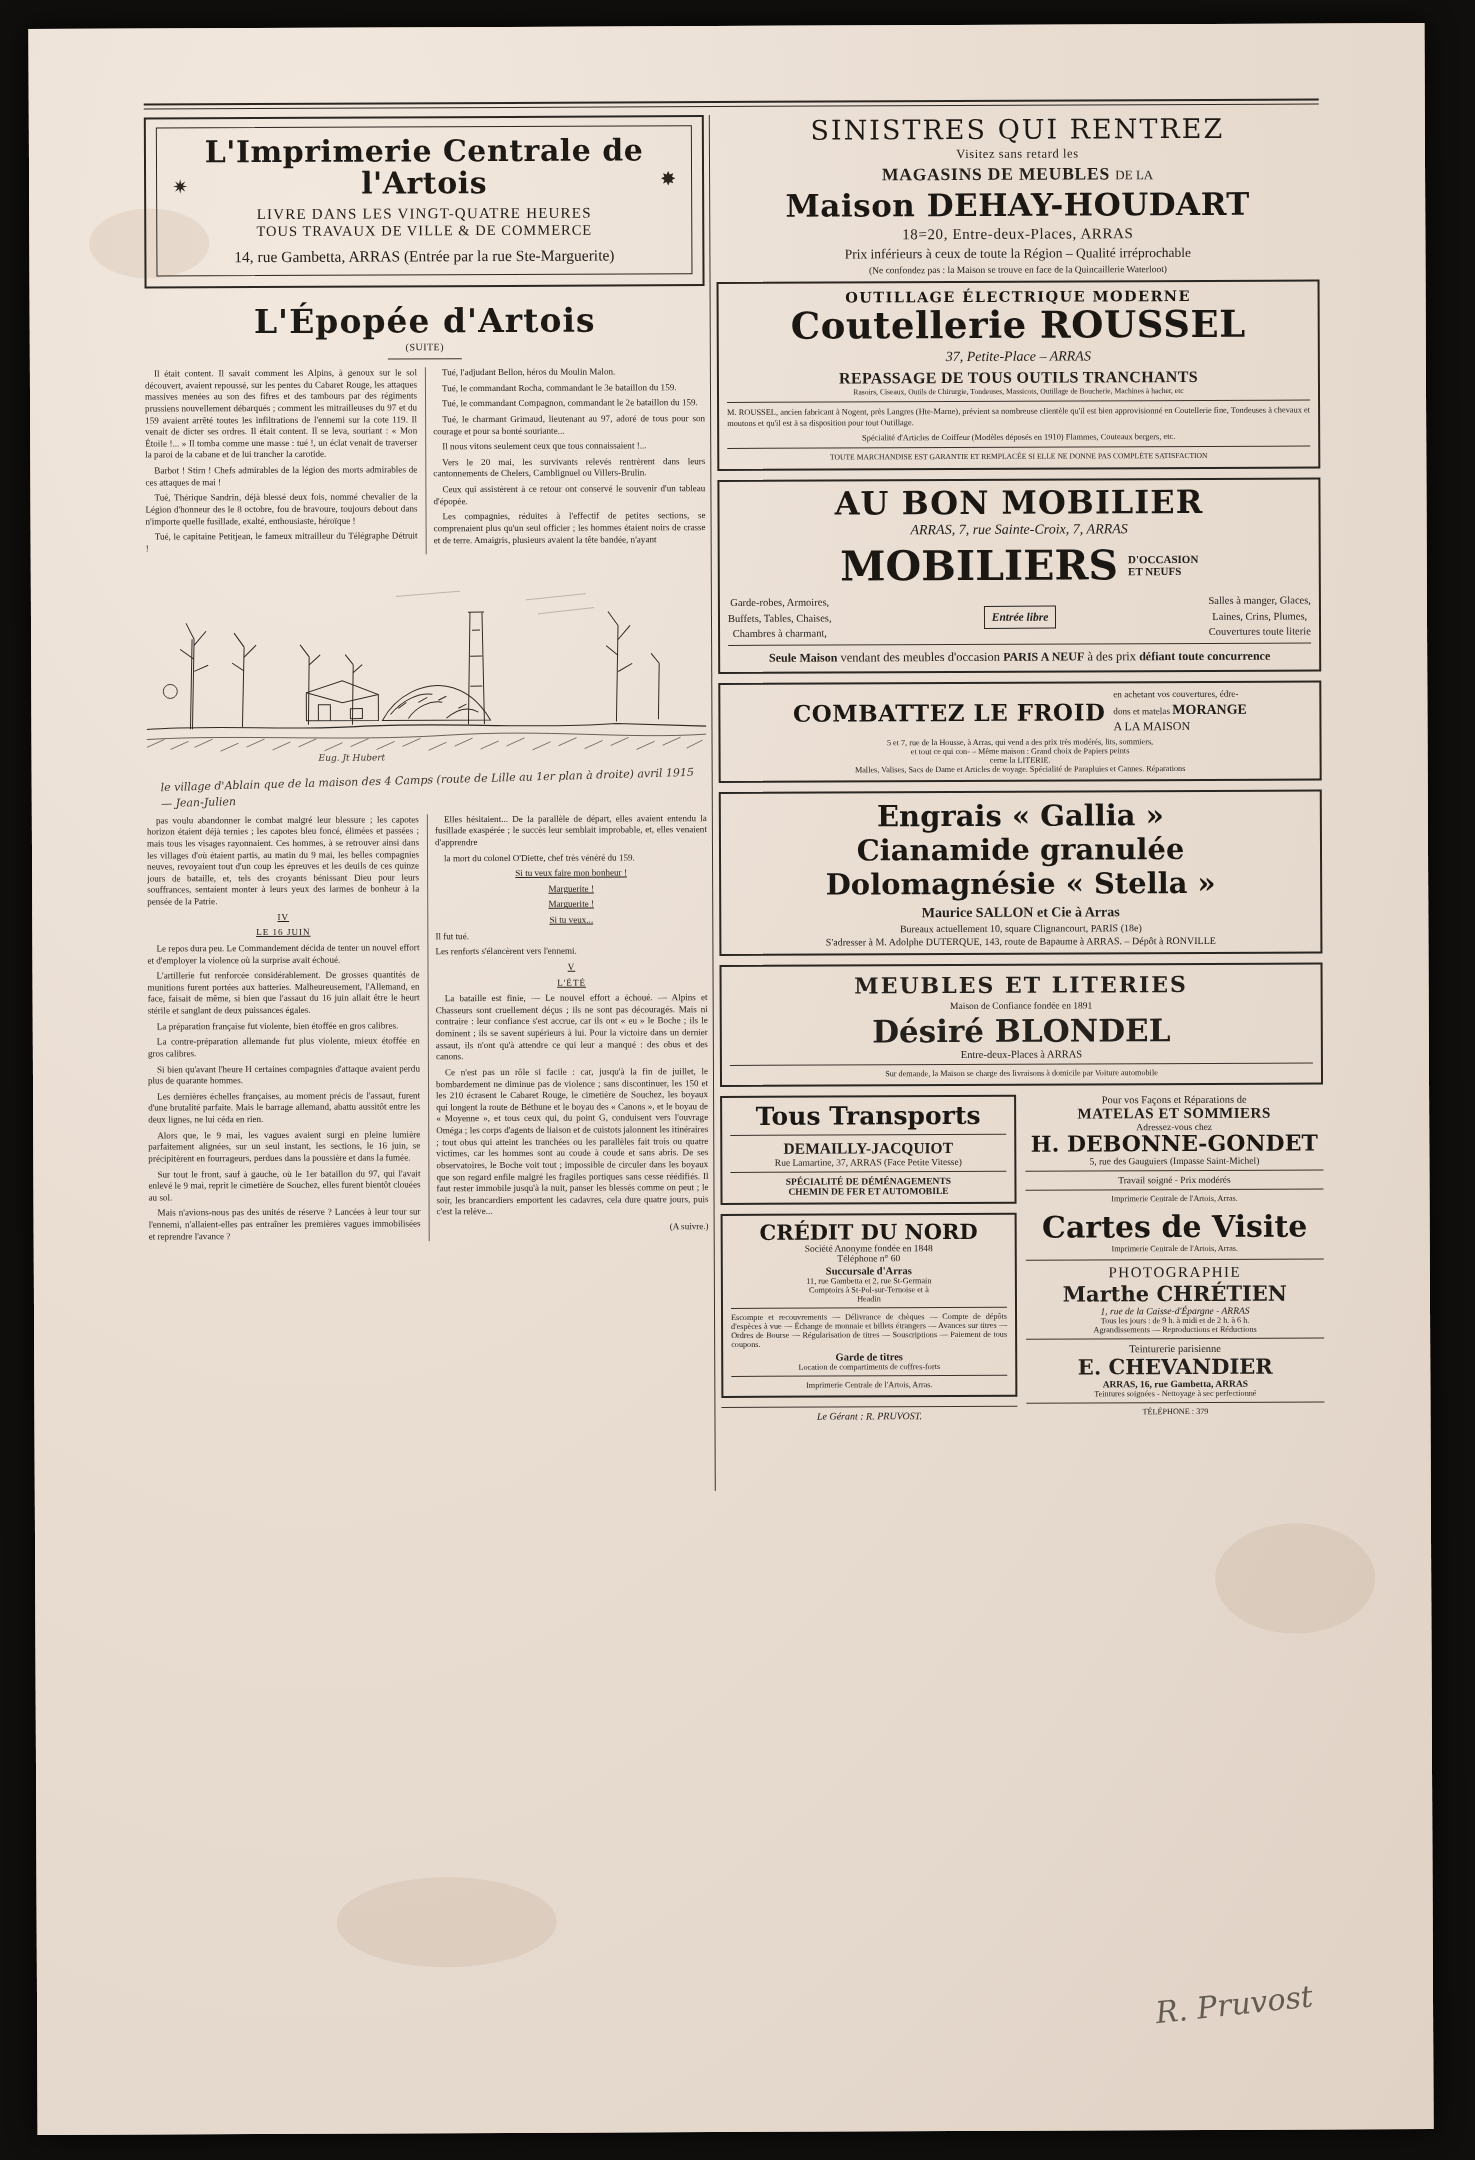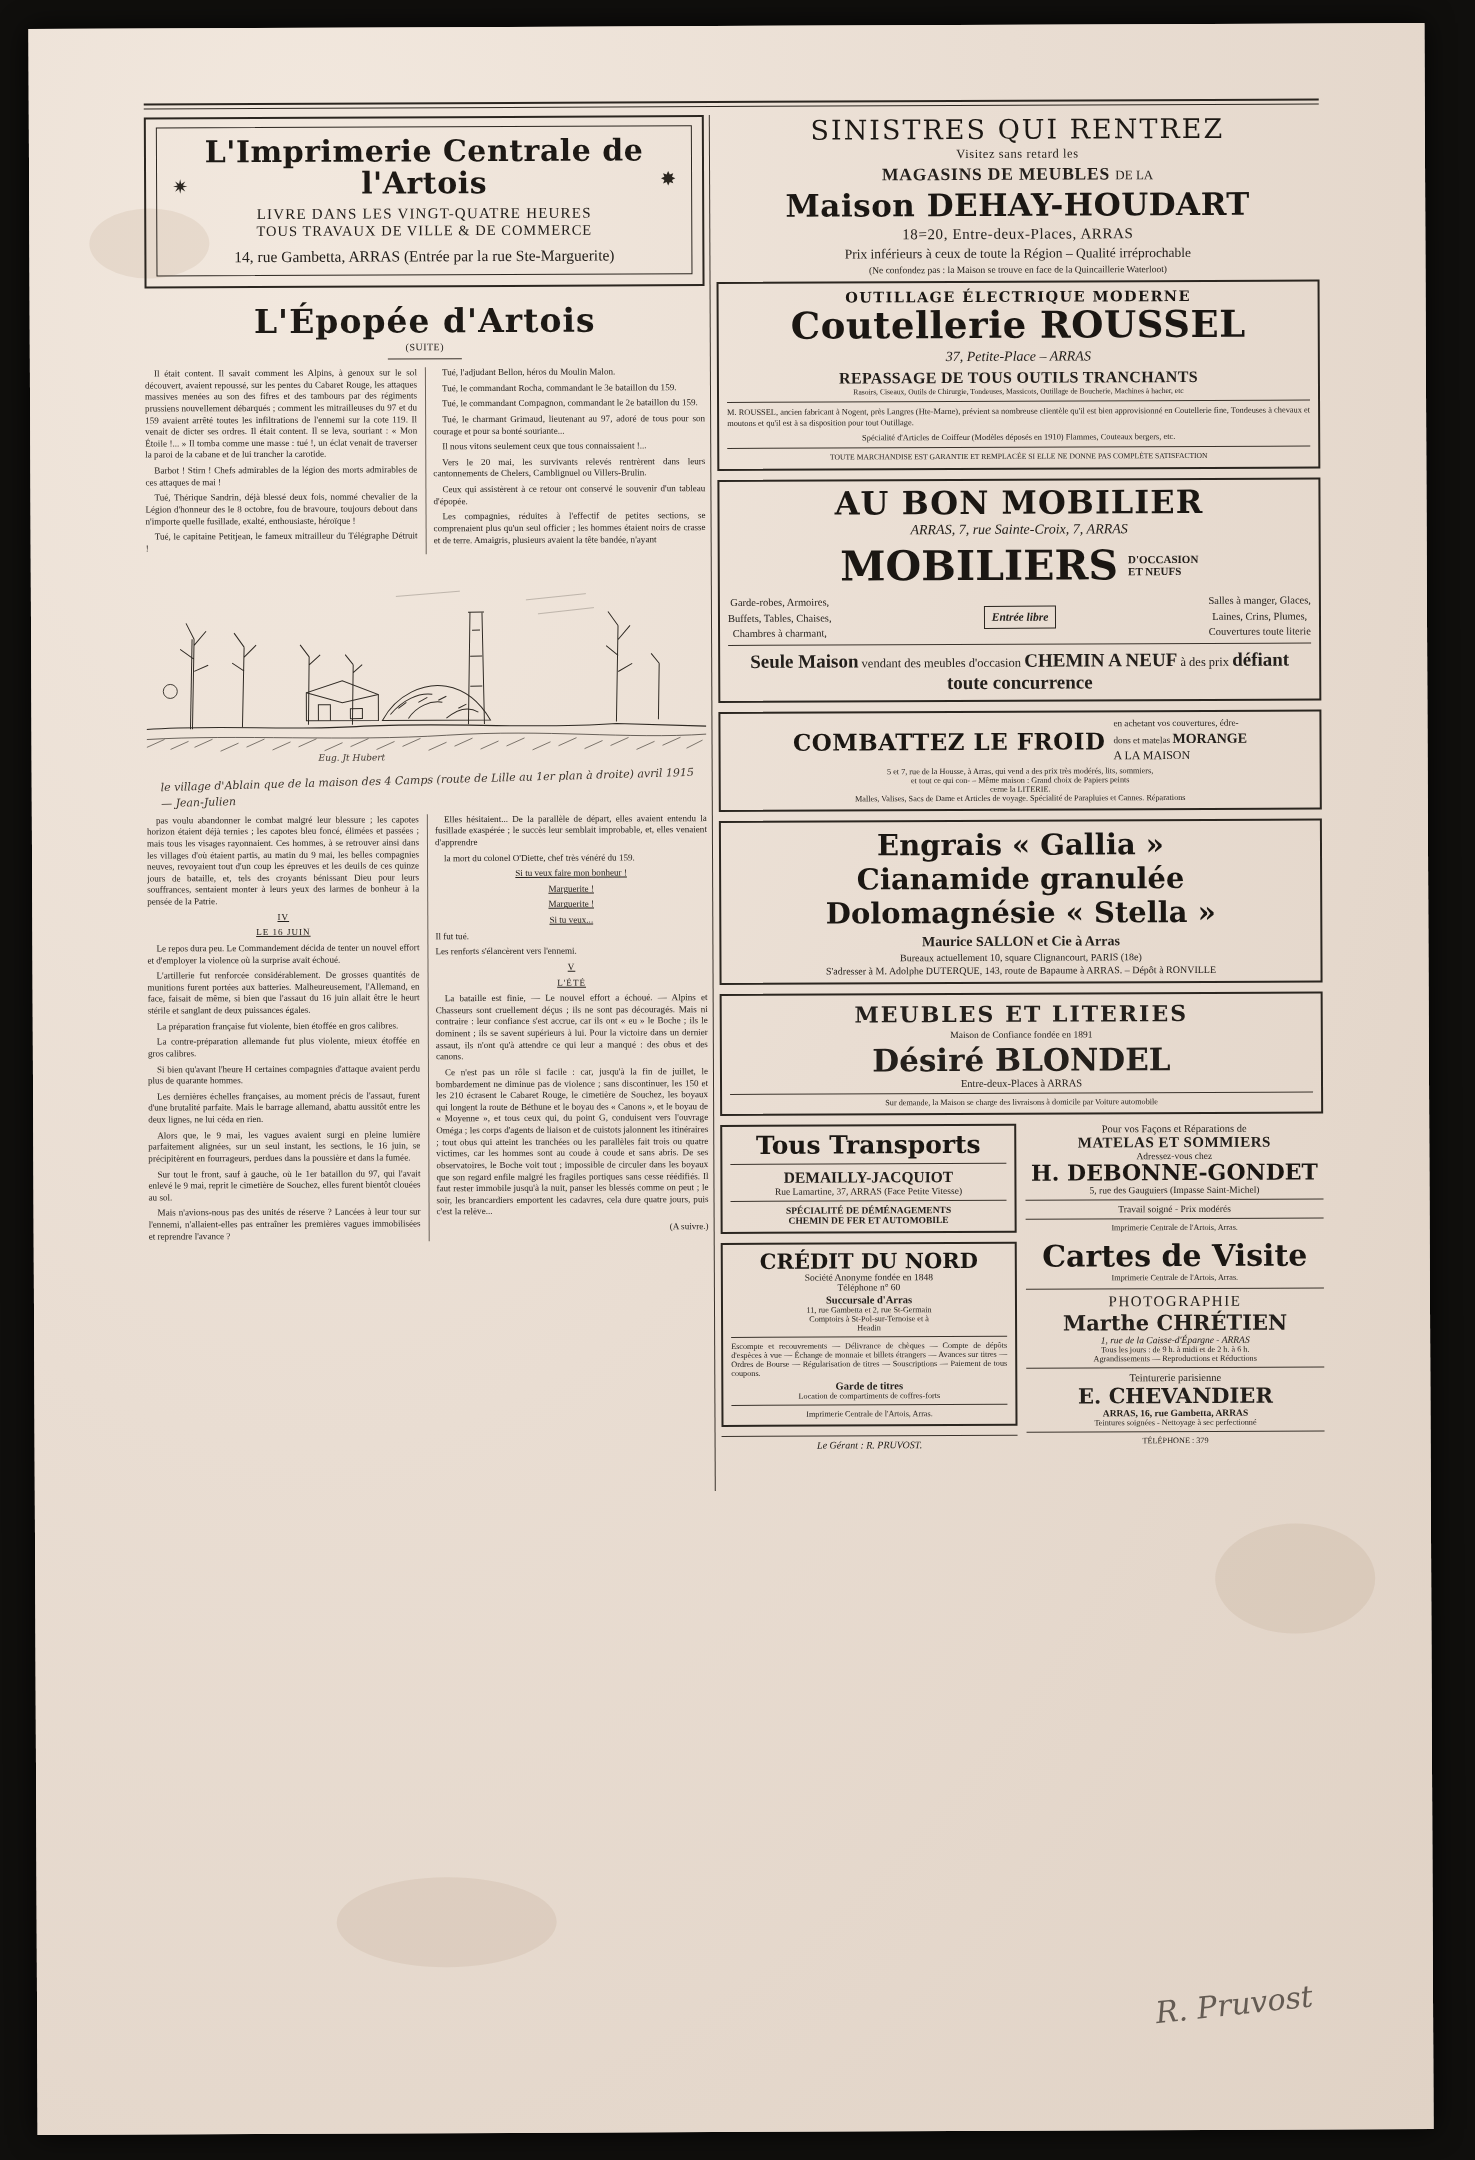--- a/index.html
+++ b/index.html
@@ -228,21 +228,21 @@
   }
   .three-col > div { line-height: 1.45; }
   .entree-libre {
     border: 1px solid #2b2620;
     padding: 2px 7px;
     font-weight: bold;
     font-size: 11.5px;
     font-style: italic;
   }
   .seule-maison { font-size: 12.5px; margin-top: 5px; }
-  .seule-maison b { font-size: 19px; }
+  .seule-maison b { font-size: 12px; }
 
   .froid-h { font-size: 23px; font-family: "DejaVu Serif", serif; font-weight: bold; letter-spacing: .5px; }
   .froid-right { font-size: 9.2px; line-height: 1.3; text-align: left; }
 
   .engrais-h {
     font-family: "DejaVu Serif", serif;
     font-weight: bold;
     font-size: 29px;
     line-height: 1.18;
     color: #1b1713;
@@ -455,21 +455,21 @@
               <div>
                 <div>Salles à manger, Glaces,</div>
                 <div>Laines, Crins, Plumes,</div>
                 <div>Couvertures toute literie</div>
               </div>
             </div>
             <div class="ruleline"></div>
             <div class="seule-maison">
               <b>Seule Maison</b>
               <span>vendant des meubles d'occasion</span>
-              <b>CHEMIN A NEUF</b>
+              <b>PARIS A NEUF</b>
               <span>à des prix</span>
               <b>défiant toute concurrence</b>
             </div>
           </div>
 
           <div class="ad-box">
             <div style="display:flex;align-items:center;gap:8px;justify-content:center;">
               <div class="ad-h1 froid-h">COMBATTEZ LE FROID</div>
               <div class="froid-right">
                 <div>en achetant vos couvertures, édre-</div>

